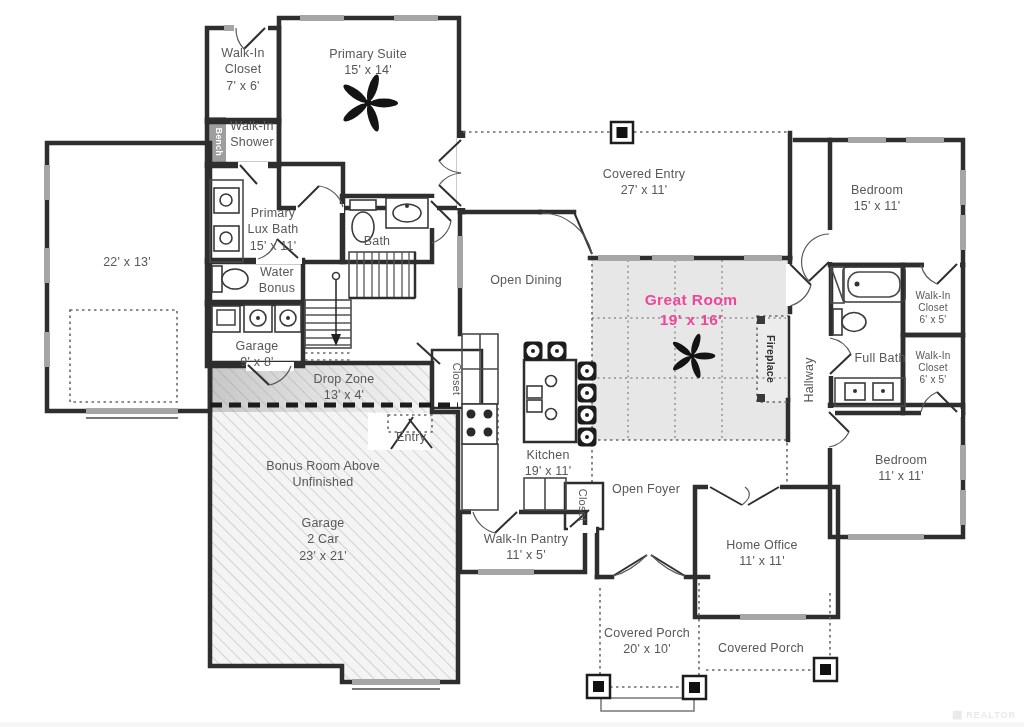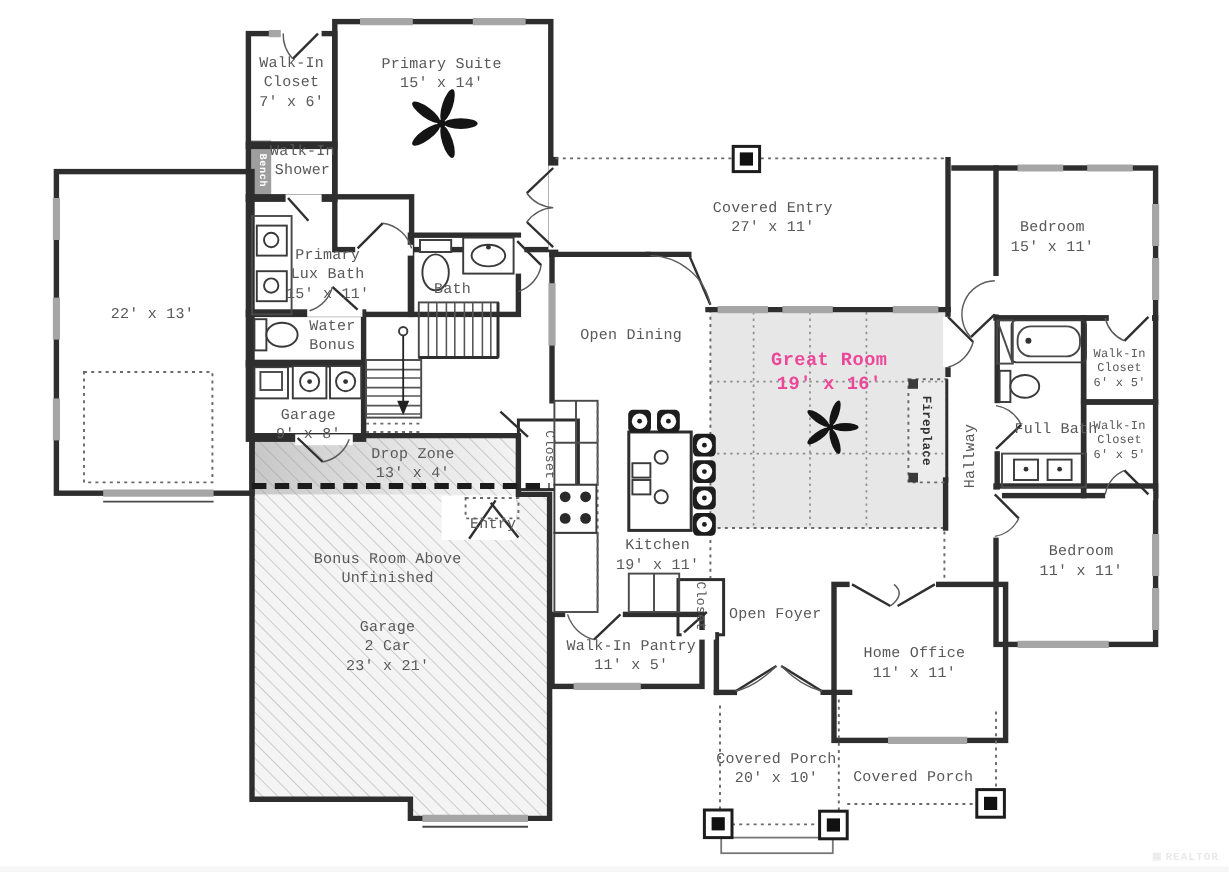--- a/index.html
+++ b/index.html
@@ -1,17 +1,17 @@
 <!DOCTYPE html>
 <html><head>
 <meta charset="utf-8">
 <style>
   html,body{margin:0;padding:0;background:#fff;}
   #plan{position:relative;width:1024px;height:727px;background:#fff;overflow:hidden;
-        font-family:Liberation Mono, monospace;}
+        font-family:Liberation Sans, sans-serif;}
   #plan svg{position:absolute;left:0;top:0;}
   
   .w   {stroke:#2e2e2e;stroke-width:4.5;fill:none;stroke-linecap:square;}
   .w2  {stroke:#2e2e2e;stroke-width:2.5;fill:none;}
   .thin{stroke:#4a4a4a;stroke-width:1.6;fill:none;}
   .win {stroke:#a6a6a6;stroke-width:6;fill:none;}
   .dot {stroke:#6a6a6a;stroke-width:1.6;fill:none;stroke-dasharray:2.5 3.5;}
   .dotg{stroke:#8f8f8f;stroke-width:1.4;fill:none;stroke-dasharray:2 3.5;}
   .fixs{stroke:#3a3a3a;stroke-width:1.6;fill:#fff;}
   .fixn{stroke:#3a3a3a;stroke-width:1.6;fill:none;}
@@ -421,21 +421,21 @@
   <div class="lbl" style="left:644px;top:182px"><span class="l">Covered Entry</span><span class="d">27' x 11'</span></div>
   <div class="lbl vccw" style="left:809px;top:380px"><span>Hallway</span></div>
   <div class="lbl" style="left:877px;top:198px"><span class="l">Bedroom</span><span class="d">15' x 11'</span></div>
   <div class="lbl sm" style="left:933px;top:308px"><span class="l">Walk-In
 Closet</span><span class="d">6' x 5'</span></div>
   <div class="lbl sm" style="left:933px;top:368px"><span class="l">Walk-In
 Closet</span><span class="d">6' x 5'</span></div>
   <div class="lbl" style="left:880px;top:358px"><span>Full Bath</span></div>
   <div class="lbl" style="left:901px;top:468px"><span class="l">Bedroom</span><span class="d">11' x 11'</span></div>
   <div class="lbl" style="left:762px;top:553px"><span class="l">Home Office</span><span class="d">11' x 11'</span></div>
-  <div class="lbl" style="left:646px;top:512px"><span>Open Foyer</span></div>
+  <div class="lbl" style="left:646px;top:489px"><span>Open Foyer</span></div>
   <div class="lbl" style="left:526px;top:547px"><span class="l">Walk-In Pantry</span><span class="d">11' x 5'</span></div>
   <div class="lbl vcw closet-lbl" style="left:583px;top:505px"><span>Closet</span></div>
   <div class="lbl" style="left:647px;top:641px"><span class="l">Covered Porch</span><span class="d">20' x 10'</span></div>
   <div class="lbl" style="left:761px;top:648px"><span>Covered Porch</span></div>
 </div>
 
 <div class="watermark"><span class="wicon"></span><span>REALTOR</span></div>
 <div class="page-edge"></div>
 
 </div>

